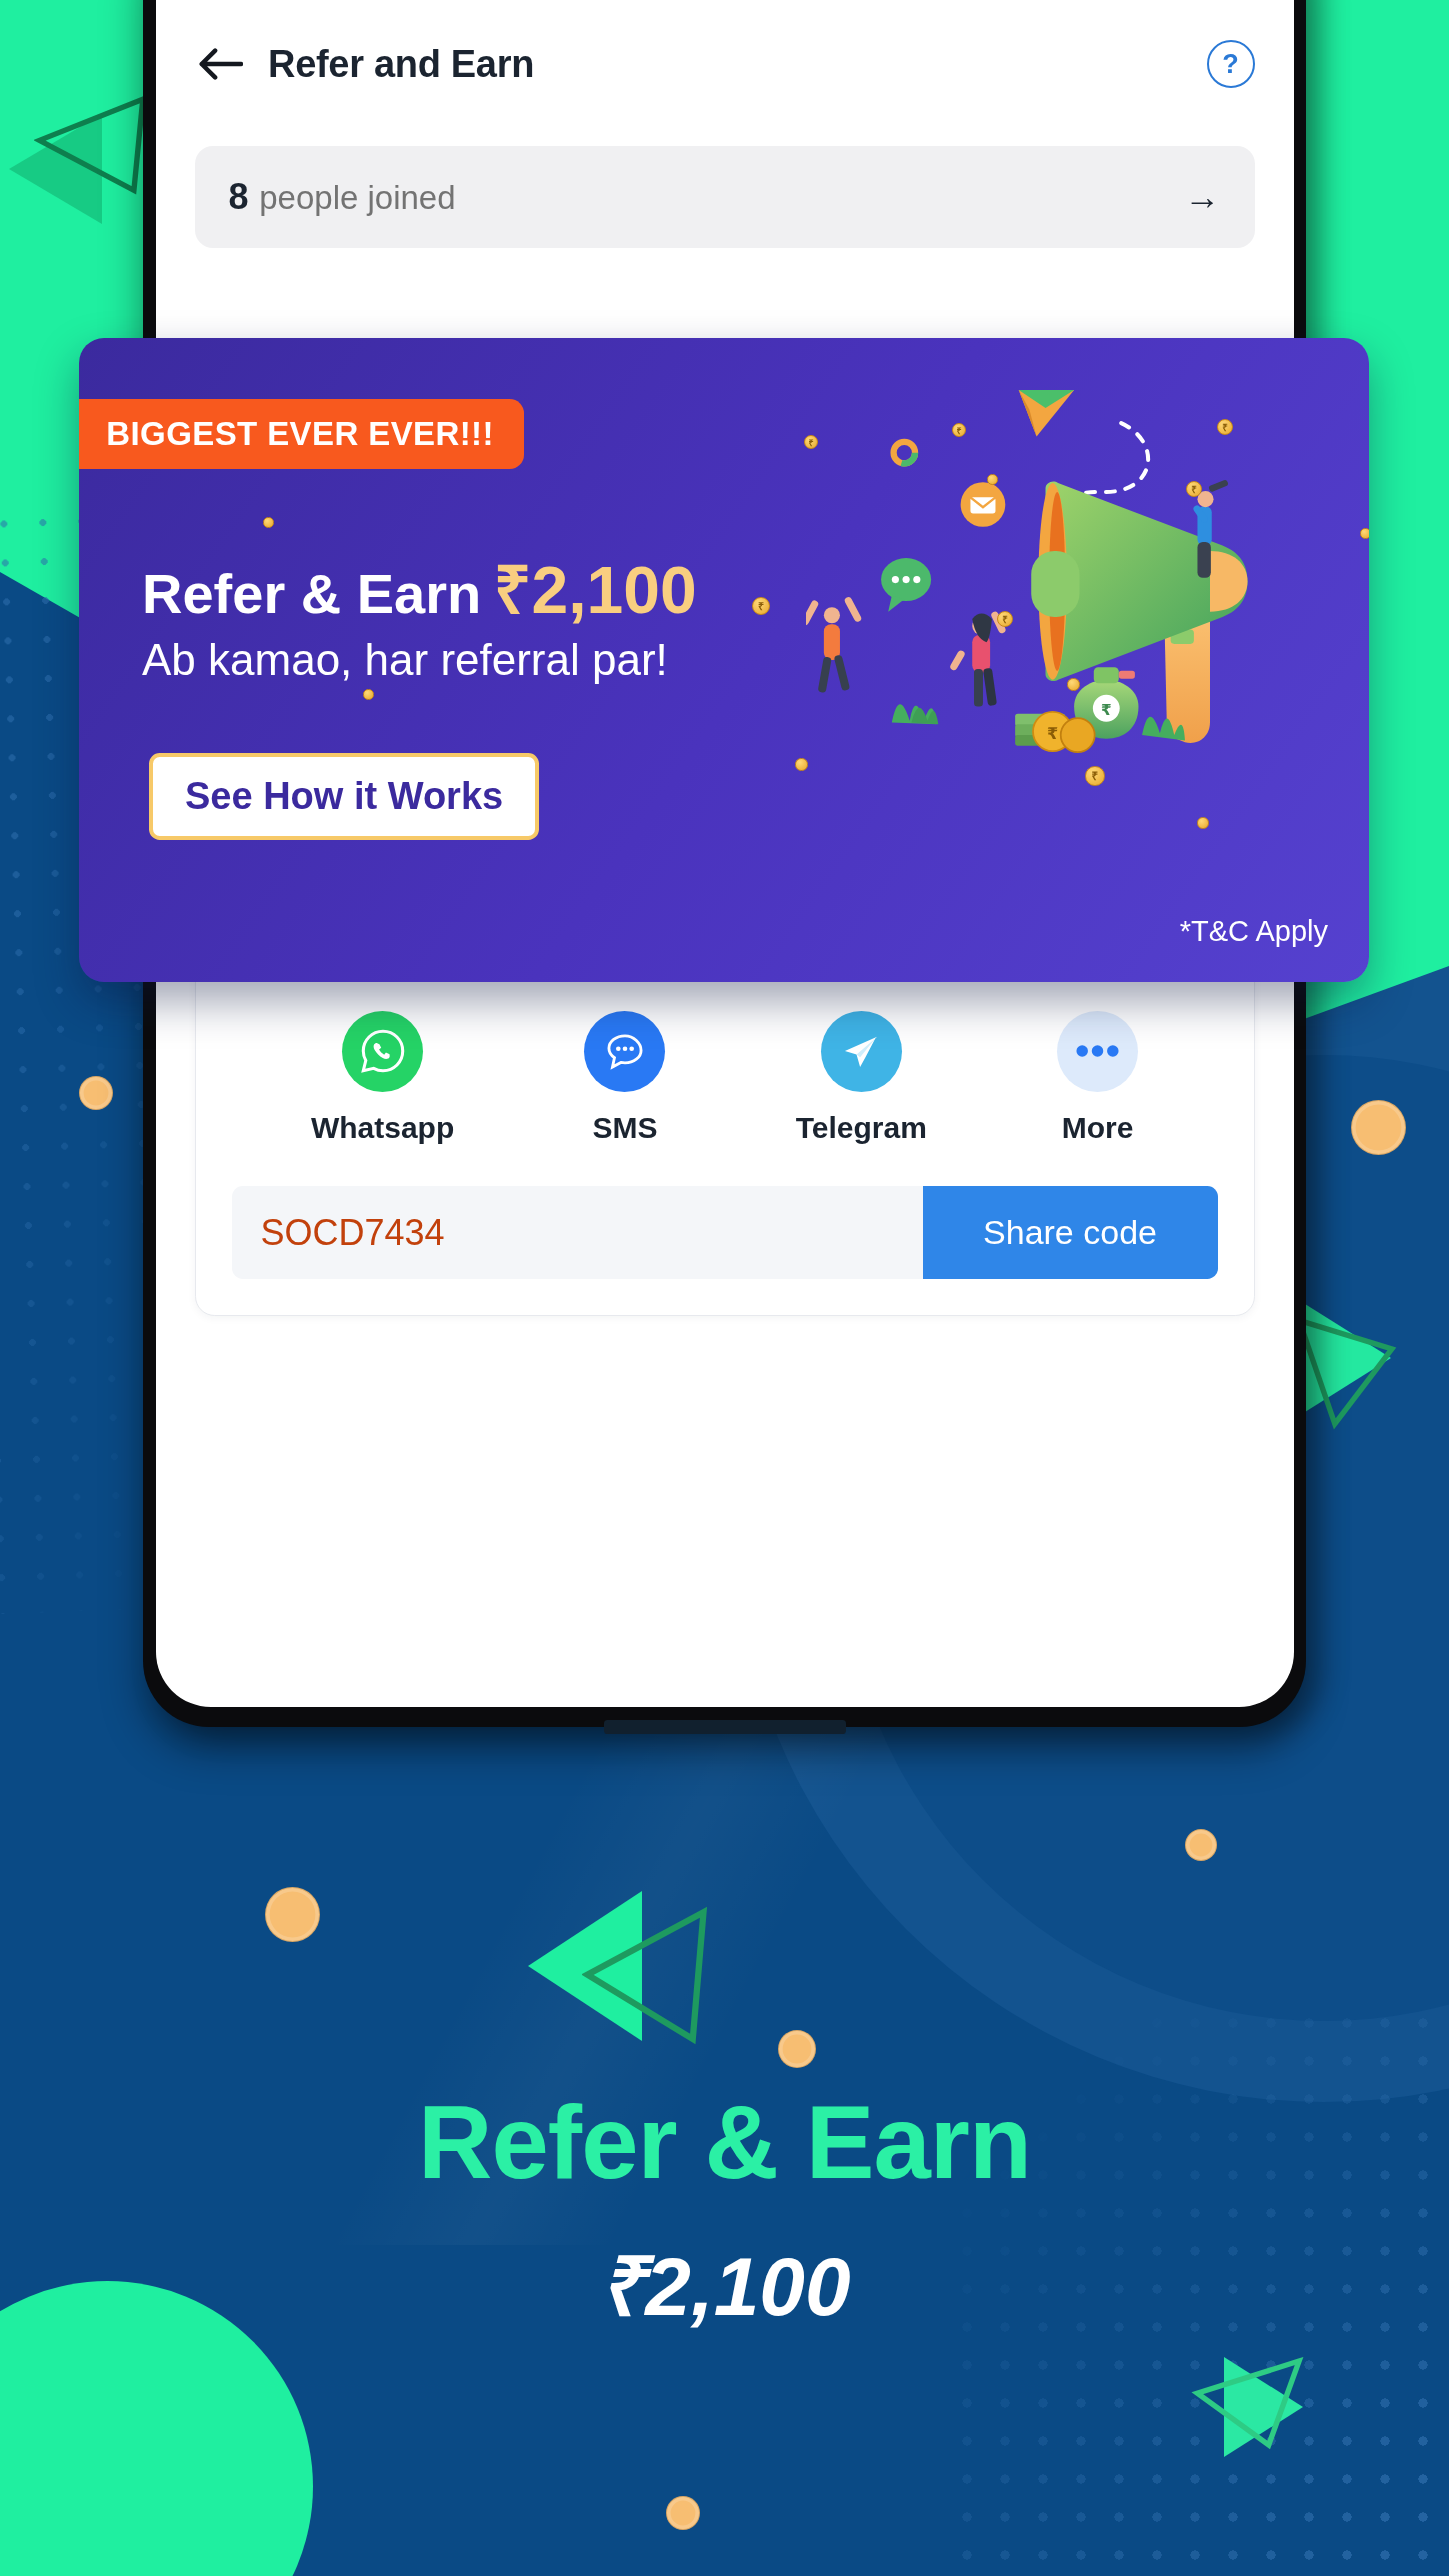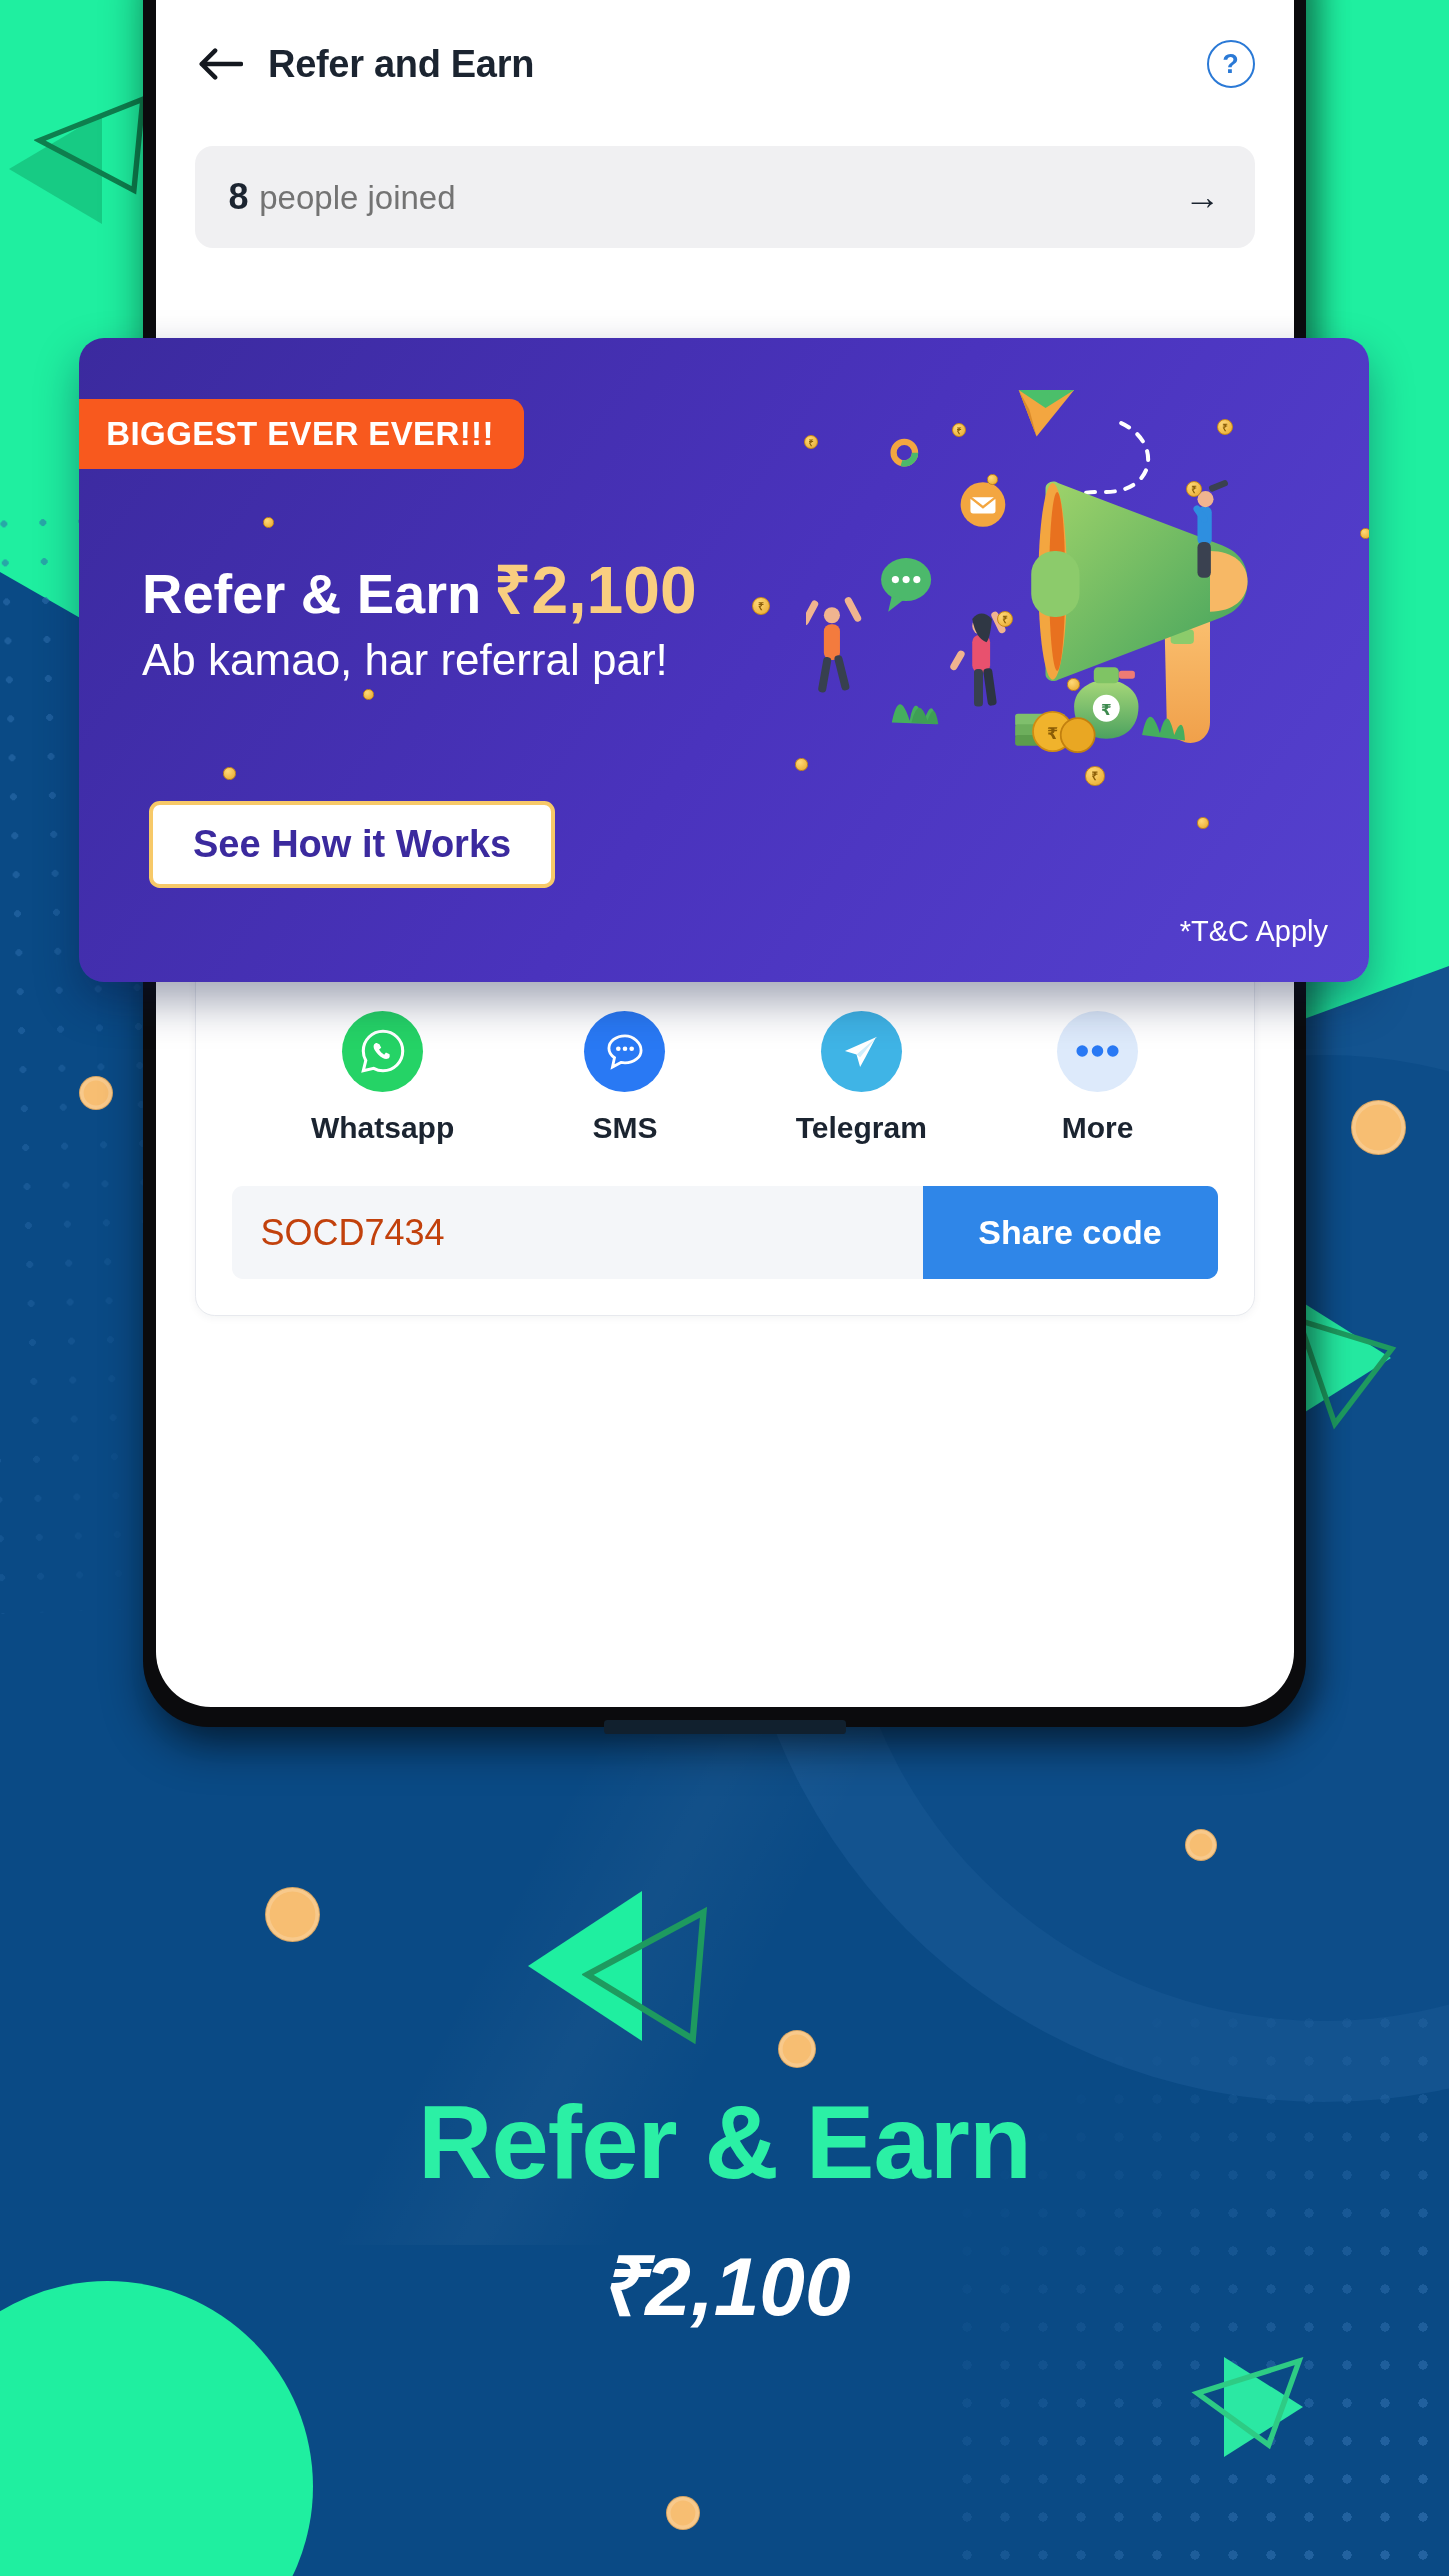--- a/index.html
+++ b/index.html
@@ -133,21 +133,21 @@
   .share-label { font-size:30px; color:#1b2430;font-weight:bold; }
   .c-wa { background:#25D366; }
   .c-sms { background:#2979F4; }
   .c-tg { background:#3FB4E6; }
   .c-more { background:#DDEAFB; }
 
   .code-row { display:flex; height:93px; border-radius:10.7px; overflow:hidden; background:#f4f6f9; }
   .code-value { flex:1; display:flex; align-items:center; padding-left:29px; font-size:36px; color:#c2410c; }
   .code-btn {
     width:295px; background:#2f86e8; color:#fff; display:flex; align-items:center;
-    justify-content:center; font-size:34px; font-weight:700; cursor:pointer;
+    justify-content:center; font-size:34px; font-weight:400; cursor:pointer;
   }
 
   
   #offer-card {
     position:absolute; left:79px; top:338px; width:1290px; height:644px;
     border-radius:25px;
     background:linear-gradient(125deg,#3b2a9e 0%,#4a33bd 52%,#5541cf 100%);
     box-shadow:0 19.7px 43px rgba(10,20,60,.38);
     overflow:hidden;
   }
@@ -163,23 +163,22 @@
     font-size:56px; font-weight:700; color:#fff; white-space:nowrap;
   }
   .offer-amount { color:#F9CE80; font-size:66px; font-weight:700; margin-left:12.5px; }
   .offer-sub {
     position:absolute; left:63px; top:297px;
     font-size:44px; color:#fff; font-weight:400; white-space:nowrap;
   }
   .offer-btn {
     position:absolute; left:70px; top:415px;
     background:#fff; border:4.5px solid #F7C968; border-radius:10.7px;
-    padding:18px 40px; font-size:38px; font-weight:700; color:#3b2a9e;
+    padding:18px 32px; font-size:38px; font-weight:700; color:#3b2a9e;
     cursor:pointer;
-    margin-top:48px;
   }
   .offer-tnc {
     position:absolute; right:41px; bottom:34px;
     font-size:29px; color:#fff;
   }
   #offer-illus { position:absolute; right:-9px; top:0; width:572px; height:644px; }
   .ill-coin {
     position:absolute; border-radius:50%;
     background:radial-gradient(circle at 35% 30%, #FFD978, #E8A82B);
     border:1.8px solid #C98A17;

